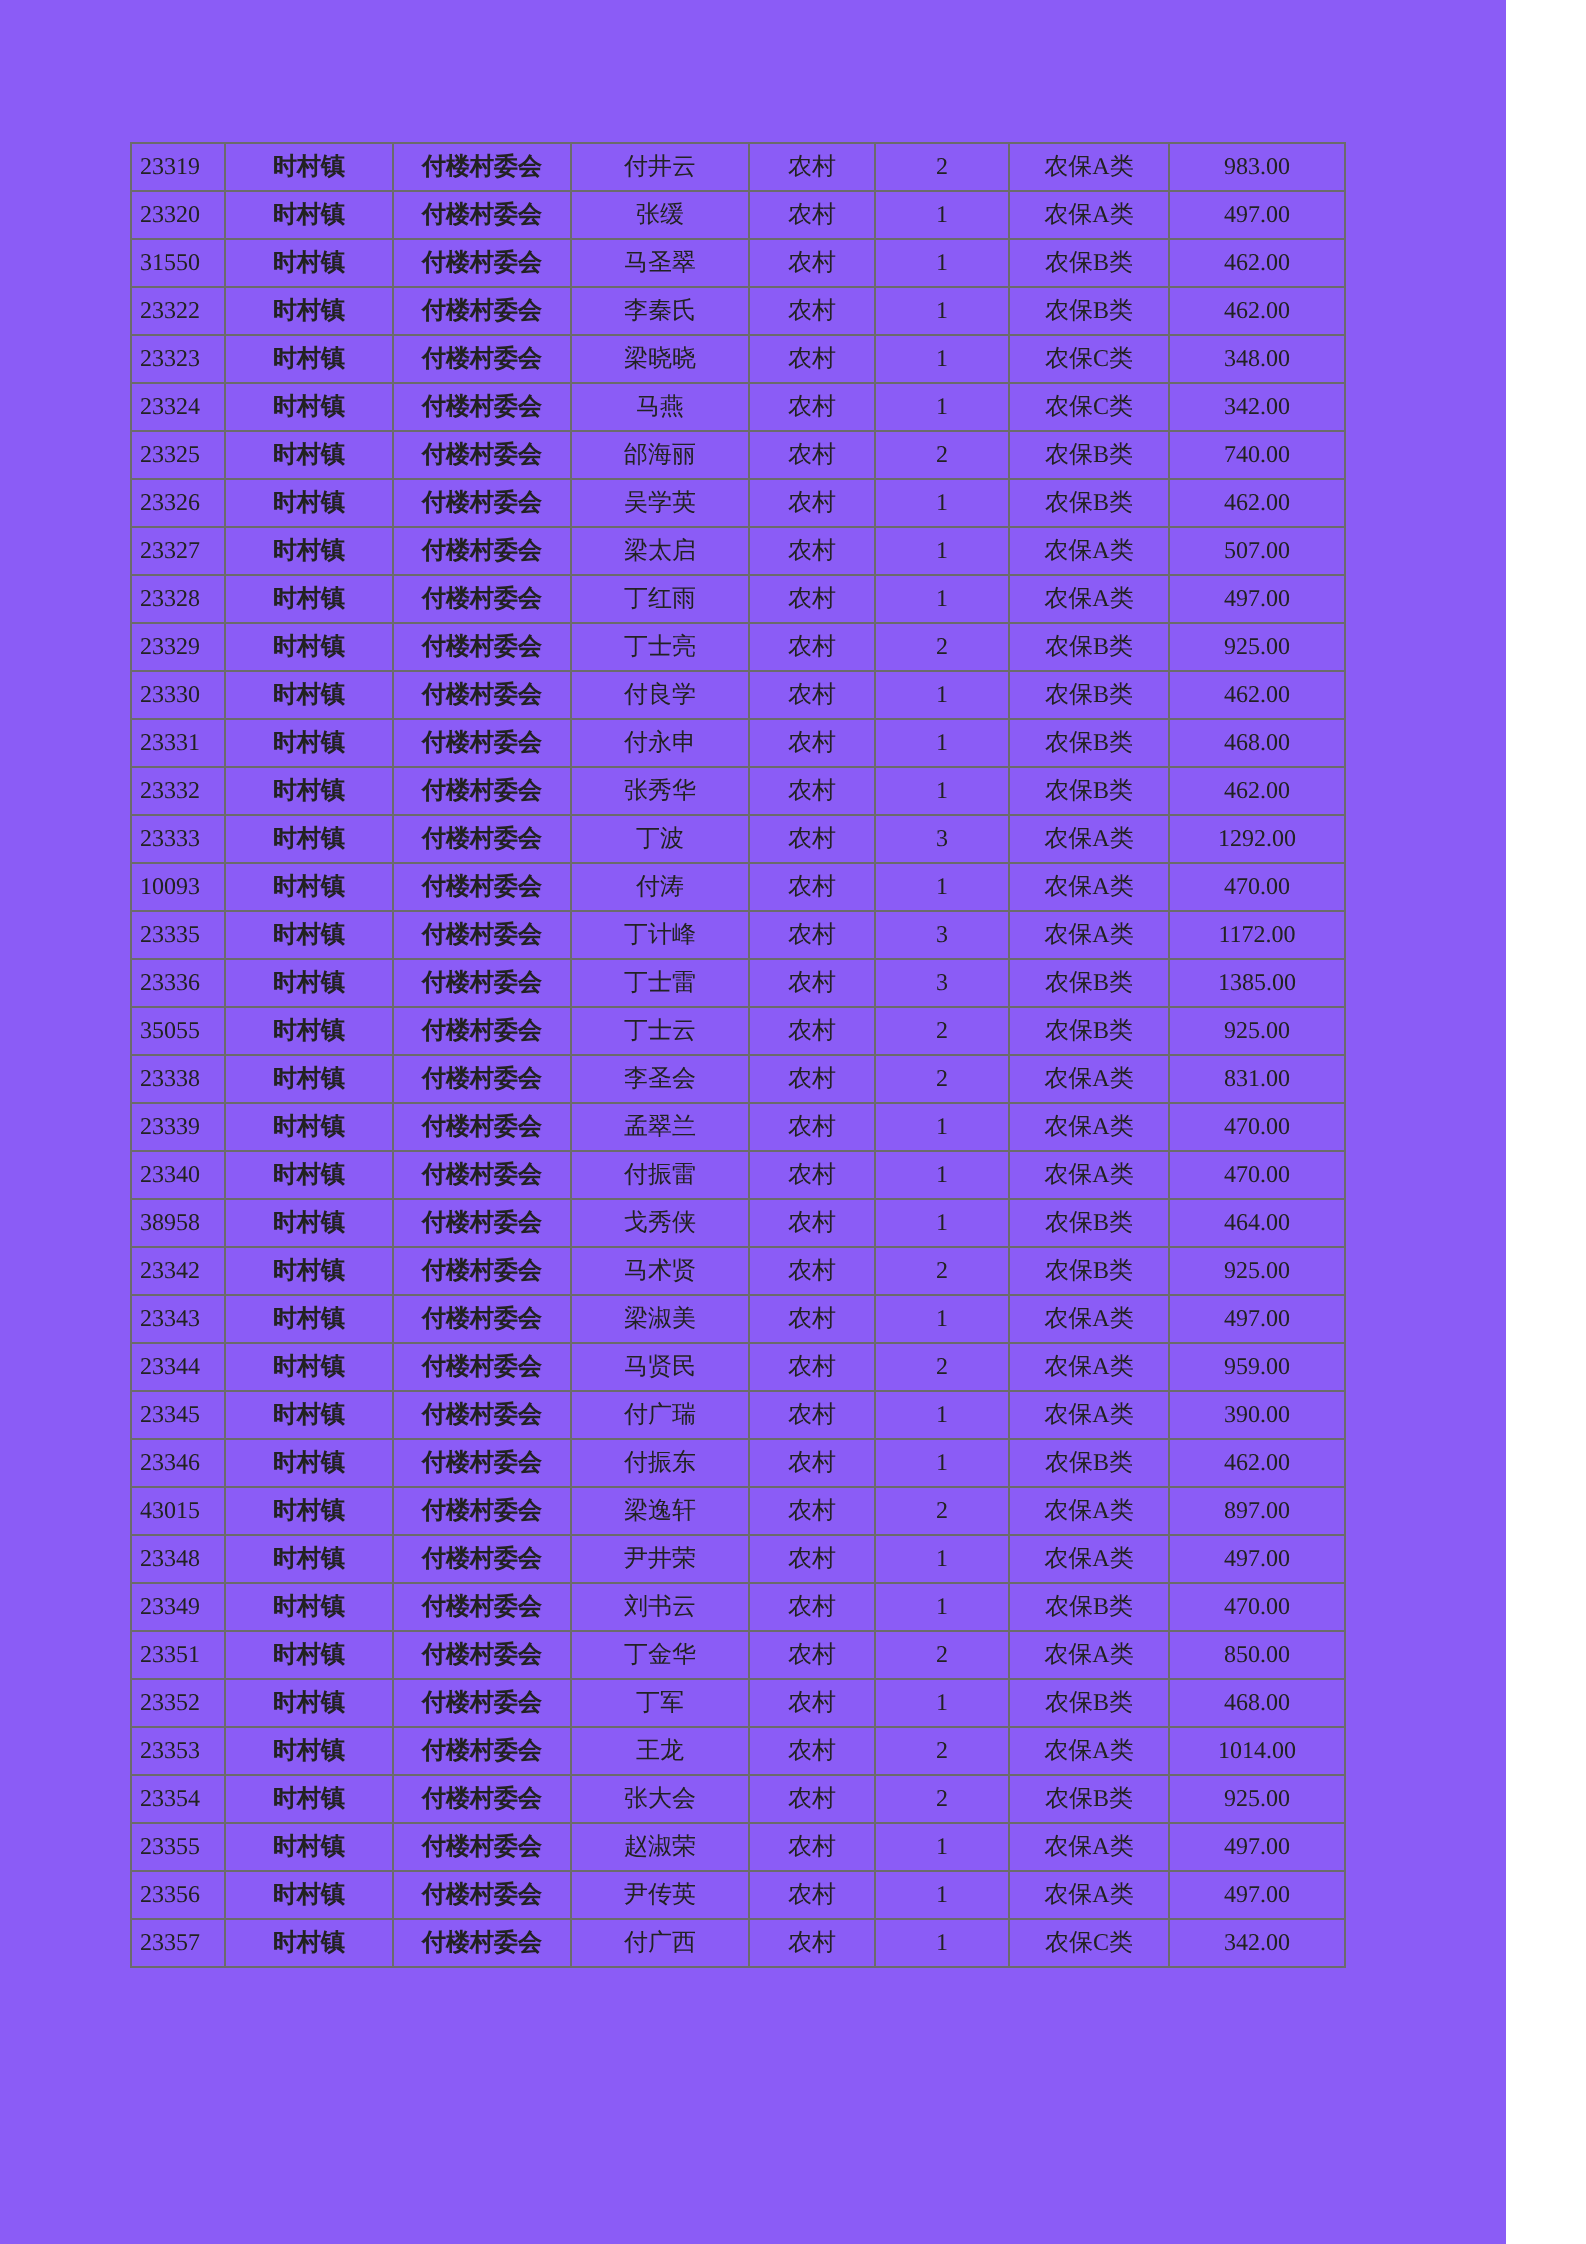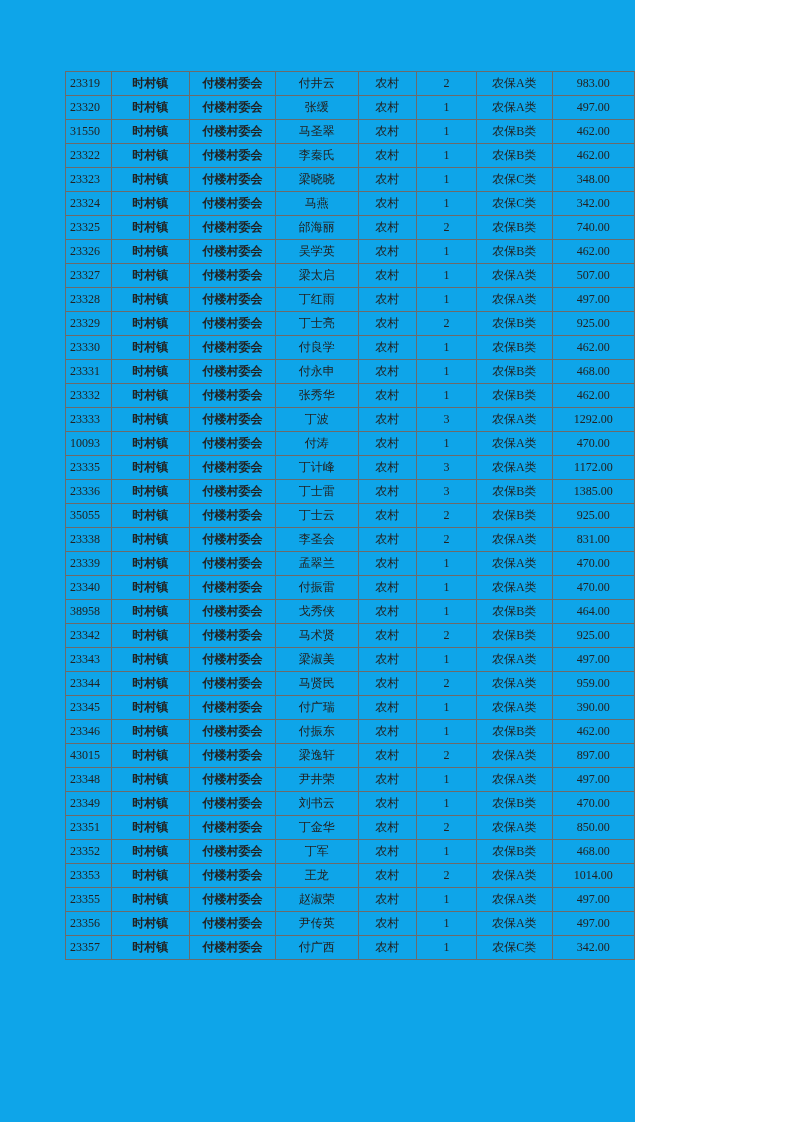--- a/index.html
+++ b/index.html
@@ -3,23 +3,23 @@
 <meta charset="utf-8">
 <style>
   html, body {
     margin: 0;
     padding: 0;
     background: #ffffff;
     font-family: "Liberation Serif", "DejaVu Serif", serif;
   }
   .page {
     position: relative;
-    width: 635px;
+    width: 753px;
     height: 1122px;
-    background: #0ea5e9;
+    background: #8b5cf6;
     overflow: hidden;
   }
   table.data-table {
     position: absolute;
     left: 65px;
     top: 71px;
     border-collapse: collapse;
     table-layout: fixed;
   }
   table.data-table td {
@@ -400,20 +400,30 @@
           <td class="col0">23353</td>
           <td class="col1">时村镇</td>
           <td class="col2">付楼村委会</td>
           <td class="col3">王龙</td>
           <td class="col4">农村</td>
           <td class="col5">2</td>
           <td class="col6">农保A类</td>
           <td class="col7">1014.00</td>
         </tr>
         <tr>
+          <td class="col0">23354</td>
+          <td class="col1">时村镇</td>
+          <td class="col2">付楼村委会</td>
+          <td class="col3">张大会</td>
+          <td class="col4">农村</td>
+          <td class="col5">2</td>
+          <td class="col6">农保B类</td>
+          <td class="col7">925.00</td>
+        </tr>
+        <tr>
           <td class="col0">23355</td>
           <td class="col1">时村镇</td>
           <td class="col2">付楼村委会</td>
           <td class="col3">赵淑荣</td>
           <td class="col4">农村</td>
           <td class="col5">1</td>
           <td class="col6">农保A类</td>
           <td class="col7">497.00</td>
         </tr>
         <tr>

